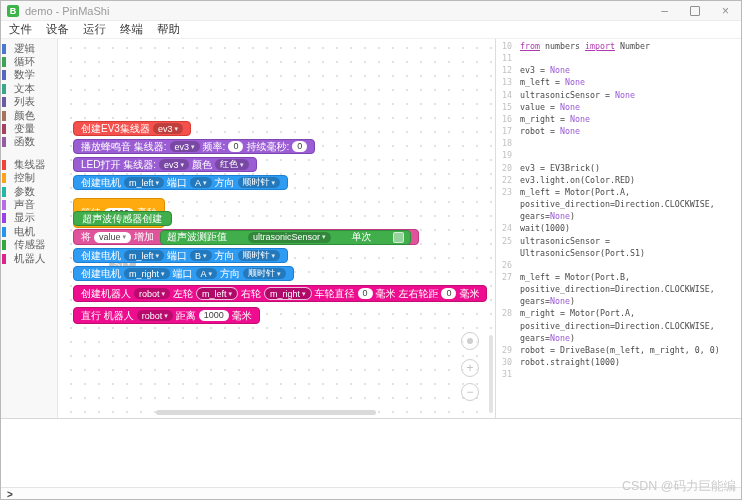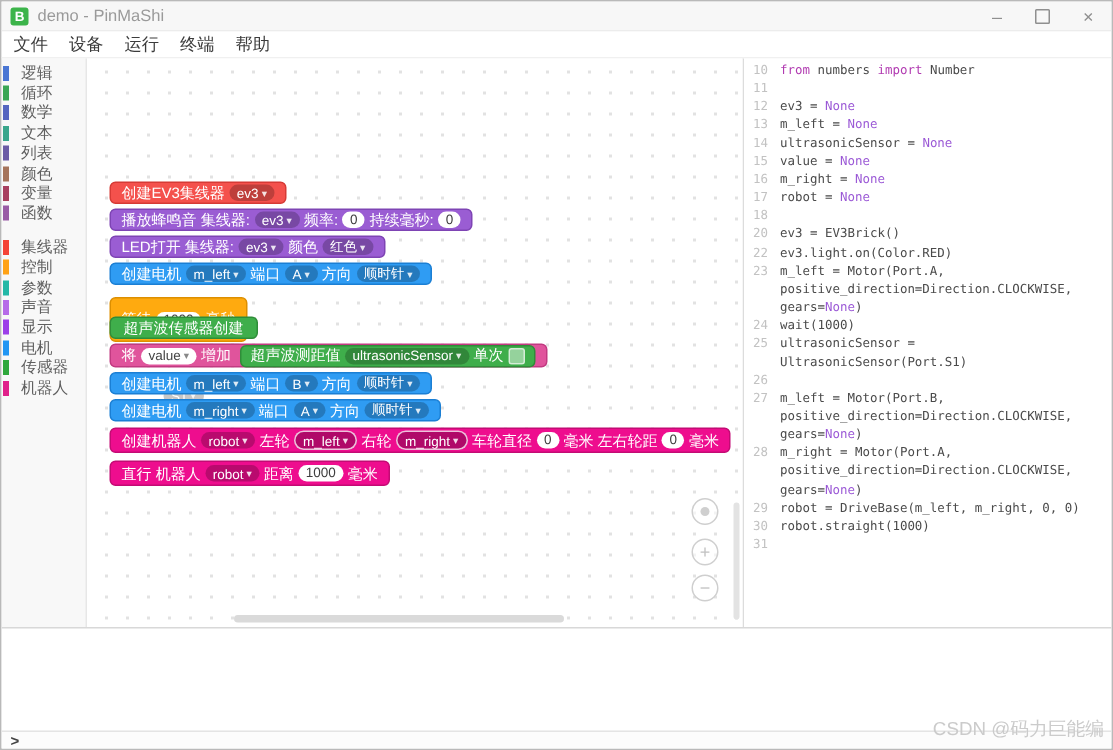--- a/index.html
+++ b/index.html
@@ -28,35 +28,35 @@
   .block{position:absolute;display:inline-flex;align-items:center;gap:3px;padding:0 7px;border-radius:4px;border:1px solid;box-sizing:border-box;color:#fff;font-size:10px;white-space:nowrap;cursor:grab;}
   .bt{color:#fff;}
   .dd{display:inline-flex;align-items:center;gap:2px;background:rgba(0,0,0,.22);border-radius:8px;padding:0 5px;height:11px;font-size:9px;color:#fff;cursor:pointer;}
   .dd .caret{font-size:7px;opacity:.85;}
   .ddl{display:inline-flex;align-items:center;gap:2px;background:#fff;border-radius:8px;padding:0 5px;height:11px;font-size:9px;color:#444;cursor:pointer;}
   .ddl .caret{font-size:7px;color:#888;}
   .ddv{display:inline-flex;align-items:center;gap:2px;background:rgba(0,0,0,.26);border:1px solid rgba(255,255,255,.75);border-radius:8px;padding:0 5px;height:11px;font-size:9px;color:#fff;cursor:pointer;}
   .ddv .caret{font-size:7px;opacity:.85;}
   .num{display:inline-block;background:#fff;color:#3e3e3e;border-radius:7px;padding:0 5px;height:11px;line-height:11px;font-size:9px;cursor:text;}
   .chk{width:9px;height:9px;border-radius:2px;background:rgba(255,255,255,.45);border:1px solid rgba(255,255,255,.6);display:inline-block;cursor:pointer;}
-  .sub{display:inline-flex;align-items:center;gap:3px;border-radius:4px;border:1px solid;padding:0 6px;height:13px;margin-left:3px;}
+  .sub{display:inline-flex;align-items:center;gap:21px;border-radius:4px;border:1px solid;padding:0 6px;height:13px;margin-left:3px;}
   
   .cctl{position:absolute;left:403px;width:18px;height:18px;border:1.5px solid #cfcfcf;border-radius:50%;box-sizing:border-box;display:flex;align-items:center;justify-content:center;color:#c2c2c2;font-size:12px;background:rgba(255,255,255,.6);cursor:pointer;}
   .cctl-target{top:293px;}
   .cctl-target .dot{width:6px;height:6px;border-radius:50%;background:#cfcfcf;}
   .cctl-plus{top:320px;}
   .cctl-minus{top:344px;}
   .hscroll{position:absolute;left:98px;top:371px;width:220px;height:5px;border-radius:3px;background:#dadada;cursor:pointer;}
   .vscroll{position:absolute;right:2px;top:296px;width:4px;height:78px;border-radius:2px;background:#e3e3e3;cursor:pointer;}
   
   .codepanel{width:246px;background:#fff;border-left:1px solid #dcdcdc;box-sizing:border-box;font-family:"DejaVu Sans Mono","Liberation Mono",monospace;font-size:8.3px;overflow:hidden;padding-top:1px;}
   .cline{display:flex;line-height:12.15px;}
   .ln{flex:0 0 16px;text-align:right;color:#c2c2c2;margin-right:8px;user-select:none;}
   .ctext{white-space:pre;color:#4a4a4a;}
-  .k{color:#b13bb1;}
+  .k{color:#b13bb1;text-decoration:underline;}
   .c{color:#9b59d6;}
   .d{color:#4a4a4a;}
   
   .terminal{height:68px;background:#fff;border-top:1px solid #d8d8d8;}
   .statusbar{height:13px;background:#fcfcfc;border-top:1px solid #e4e4e4;display:flex;align-items:center;padding-left:6px;}
   .prompt{font-size:10px;font-weight:bold;color:#444;line-height:10px;}
   .watermark{position:absolute;right:5px;bottom:4px;font-size:12.5px;color:#cbcbcb;pointer-events:none;}
 </style>
 </head>
 <body>
@@ -338,20 +338,24 @@
         </div>
         <div class="cline">
           <span class="ln">17</span>
           <div class="ctext"><span class="d">robot = </span><span class="c">None</span></div>
         </div>
         <div class="cline">
           <span class="ln">18</span>
           <div class="ctext">&nbsp;</div>
         </div>
         <div class="cline">
+          <span class="ln">19</span>
+          <div class="ctext">&nbsp;</div>
+        </div>
+        <div class="cline">
           <span class="ln">20</span>
           <div class="ctext"><span class="d">ev3 = EV3Brick()</span></div>
         </div>
         <div class="cline">
           <span class="ln">22</span>
           <div class="ctext"><span class="d">ev3.light.on(Color.RED)</span></div>
         </div>
         <div class="cline">
           <span class="ln">23</span>
           <div class="ctext"><span class="d">m_left = Motor(Port.A,

